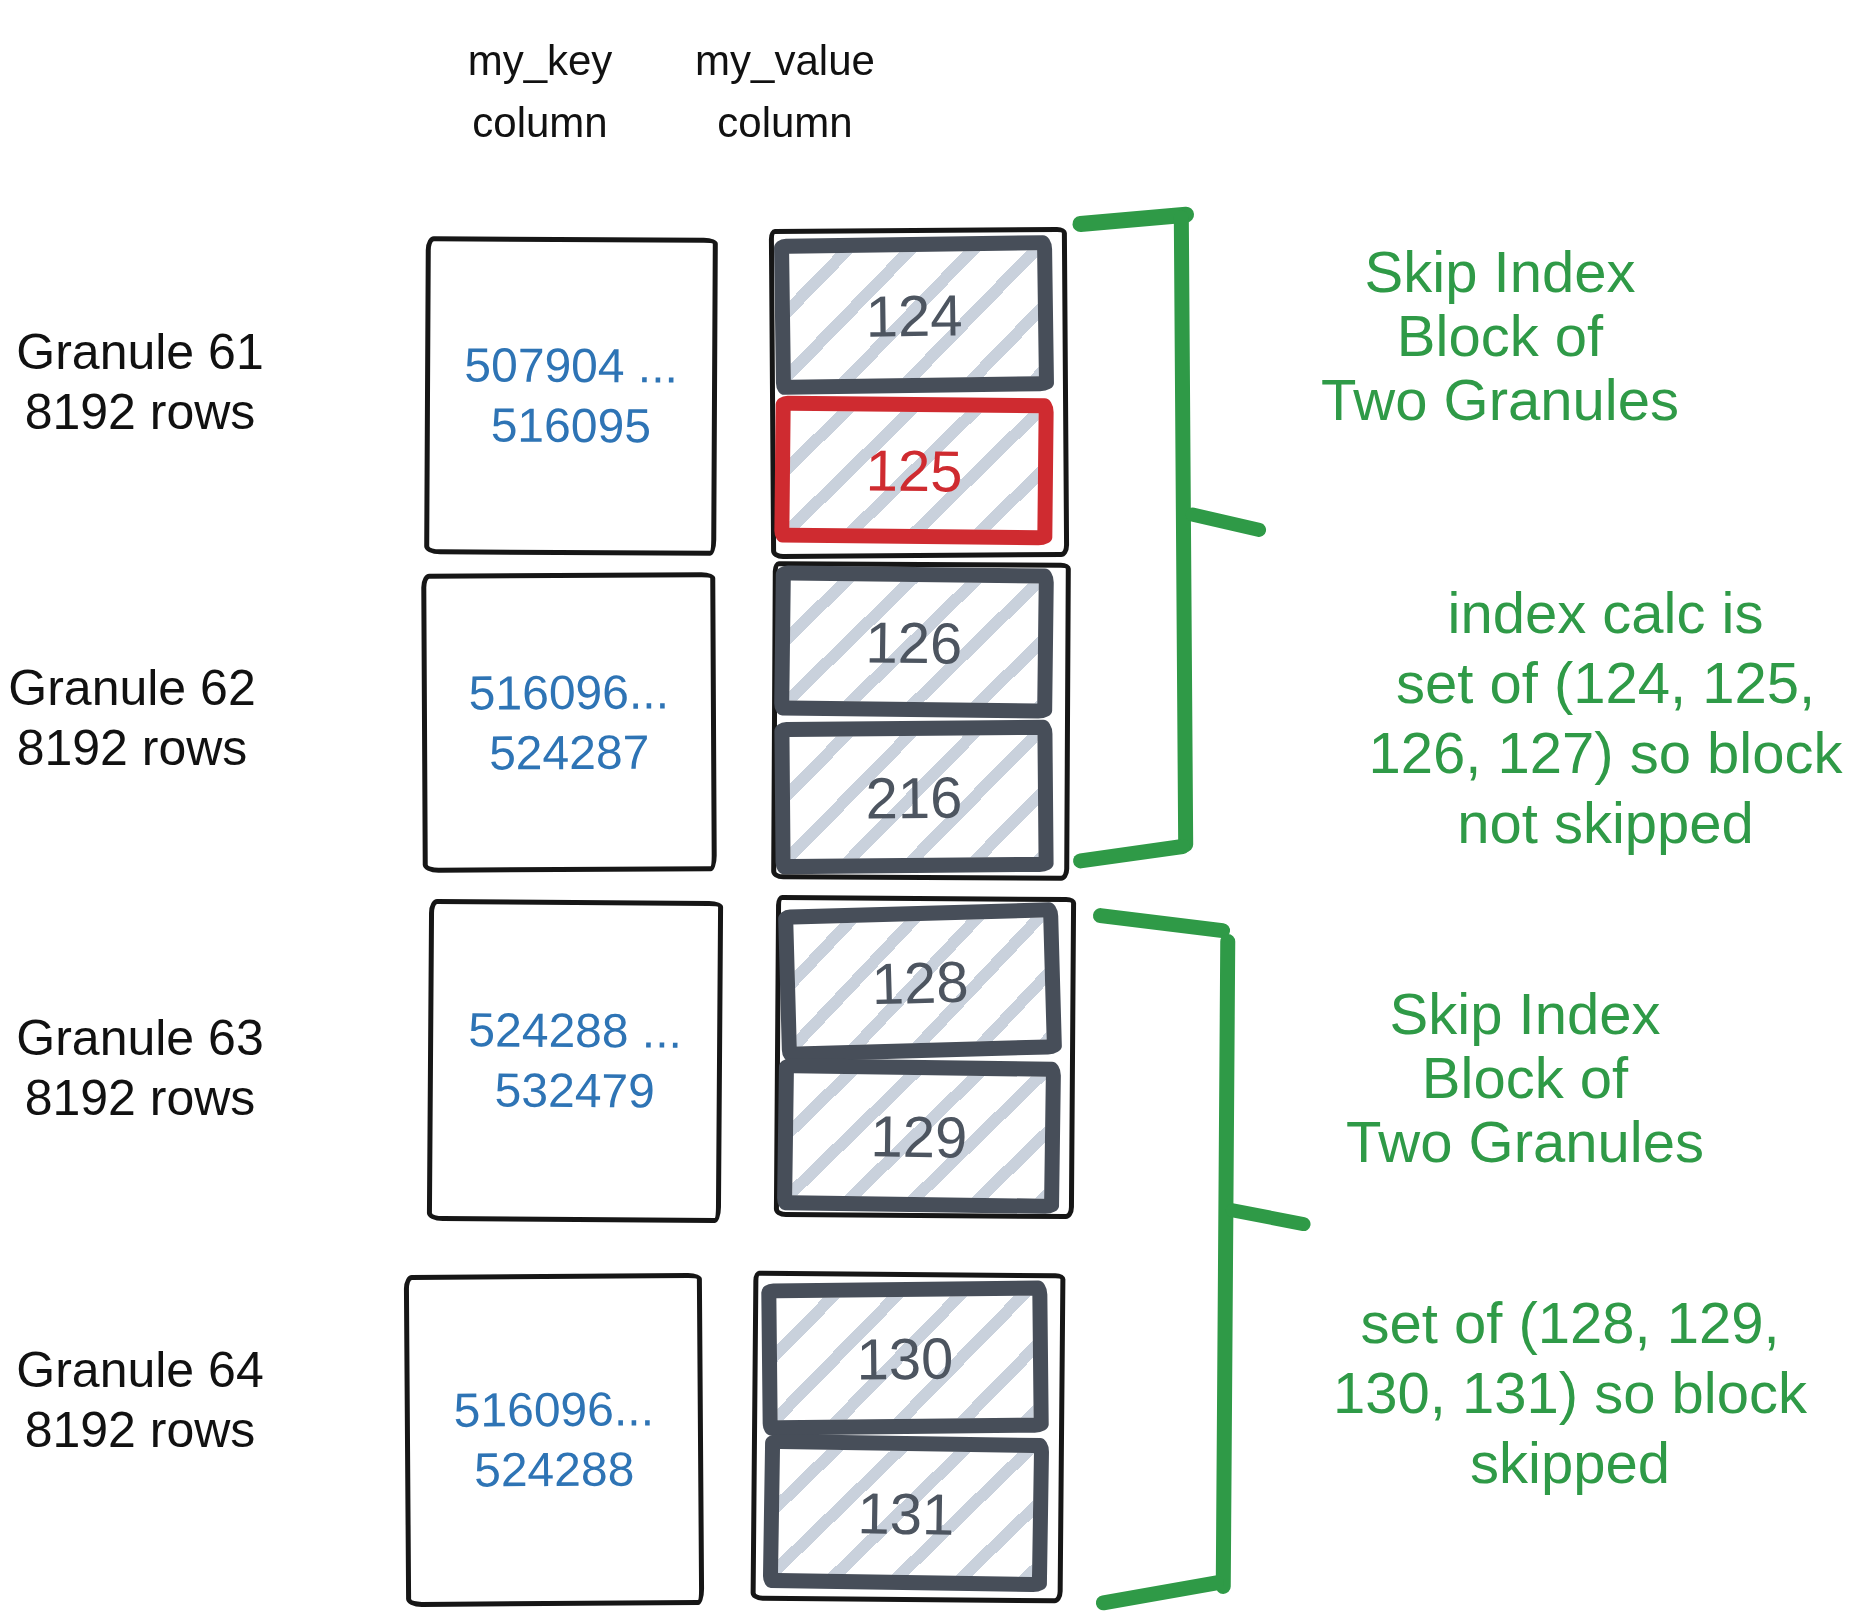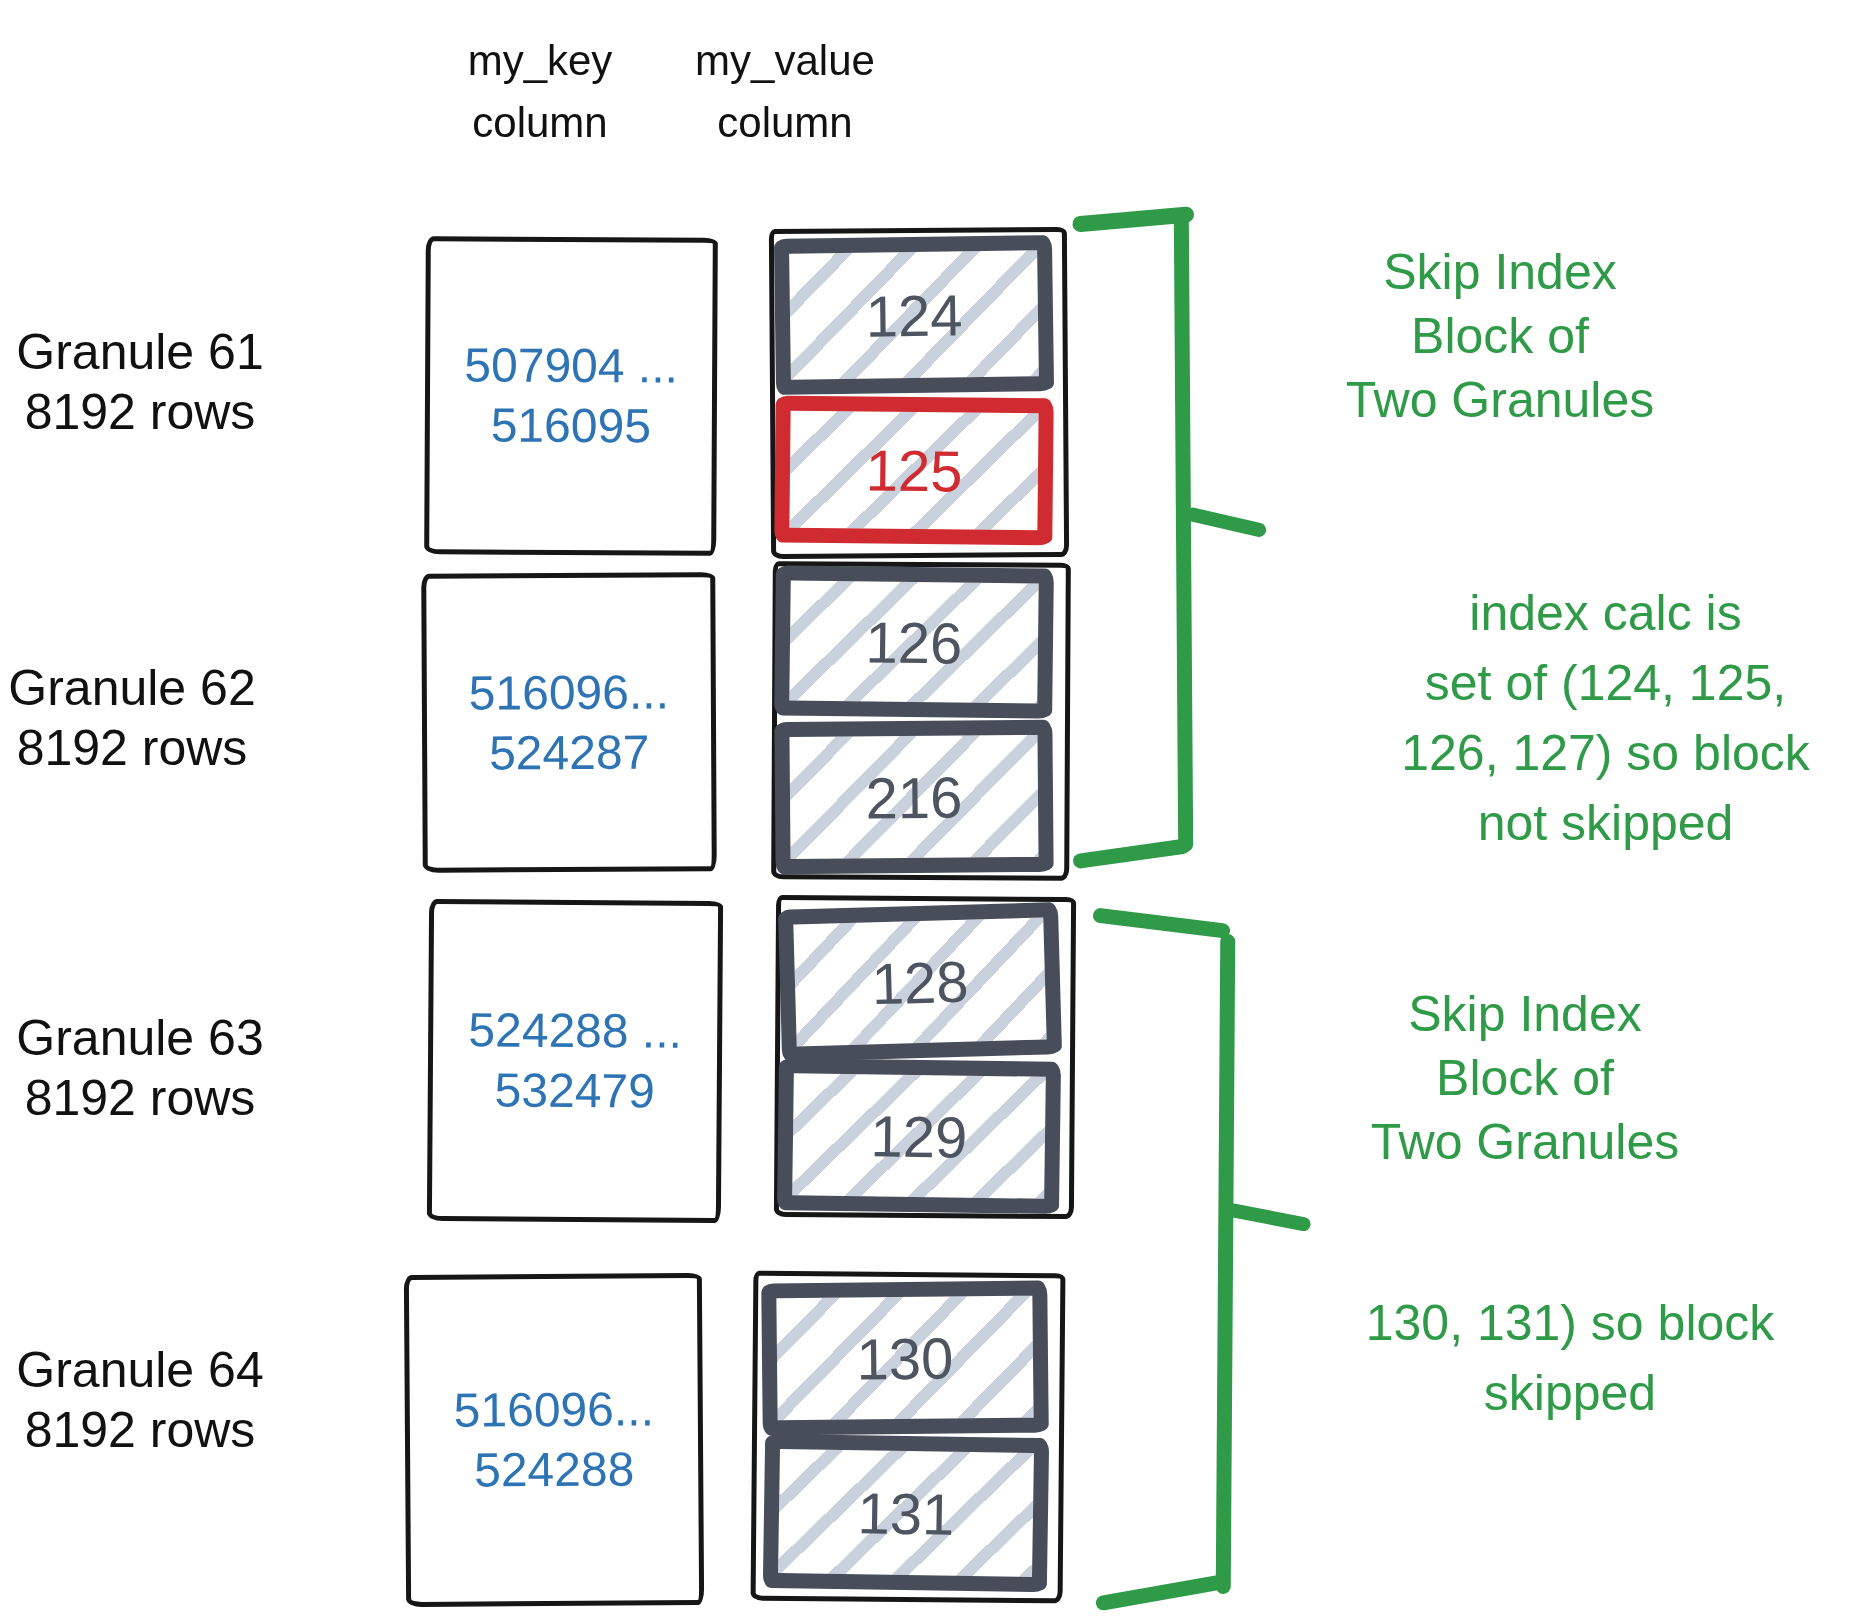--- a/index.html
+++ b/index.html
@@ -26,21 +26,21 @@
   .value-box {
     border:15px solid #474e59; z-index:3;
     border-radius:12px 9px 14px 8px / 9px 14px 8px 12px;
     background:repeating-linear-gradient(135deg, #ffffff 0px, #ffffff 33px, #c9d1dc 33px, #c9d1dc 45px);
     display:flex; align-items:center; justify-content:center;
     font-size:58px; color:#4d5560;
   }
   .value-box.red { border-color:#cf2b30; color:#cf2b30; }
 
   .gbar { background:#2f9a47; border-radius:9px; z-index:4; }
-  .gtext { text-align:center; color:#2f9a47; font-size:50px; z-index:4; }
+  .gtext { text-align:center; color:#2f9a47; font-size:58px; z-index:4; }
   .lh64 { line-height:64px; }
   .lh70 { line-height:70px; }
 </style>
 </head>
 <body>
 
 <div class="canvas">
 
   <div class="abs col-header" style="left:390px; top:30px; width:300px;">
     <div>my_key</div>
@@ -146,17 +146,18 @@
     <div>not skipped</div>
   </div>
 
   <div class="abs gtext lh64" style="left:1265px; top:982px; width:520px;">
     <div>Skip Index</div>
     <div>Block of</div>
     <div>Two Granules</div>
   </div>
 
   <div class="abs gtext lh70" style="left:1285px; top:1288px; width:570px;">
+    <div>set of (128, 129,</div>
     <div>130, 131) so block</div>
     <div>skipped</div>
   </div>
 
 </div>
 
 </body></html>

